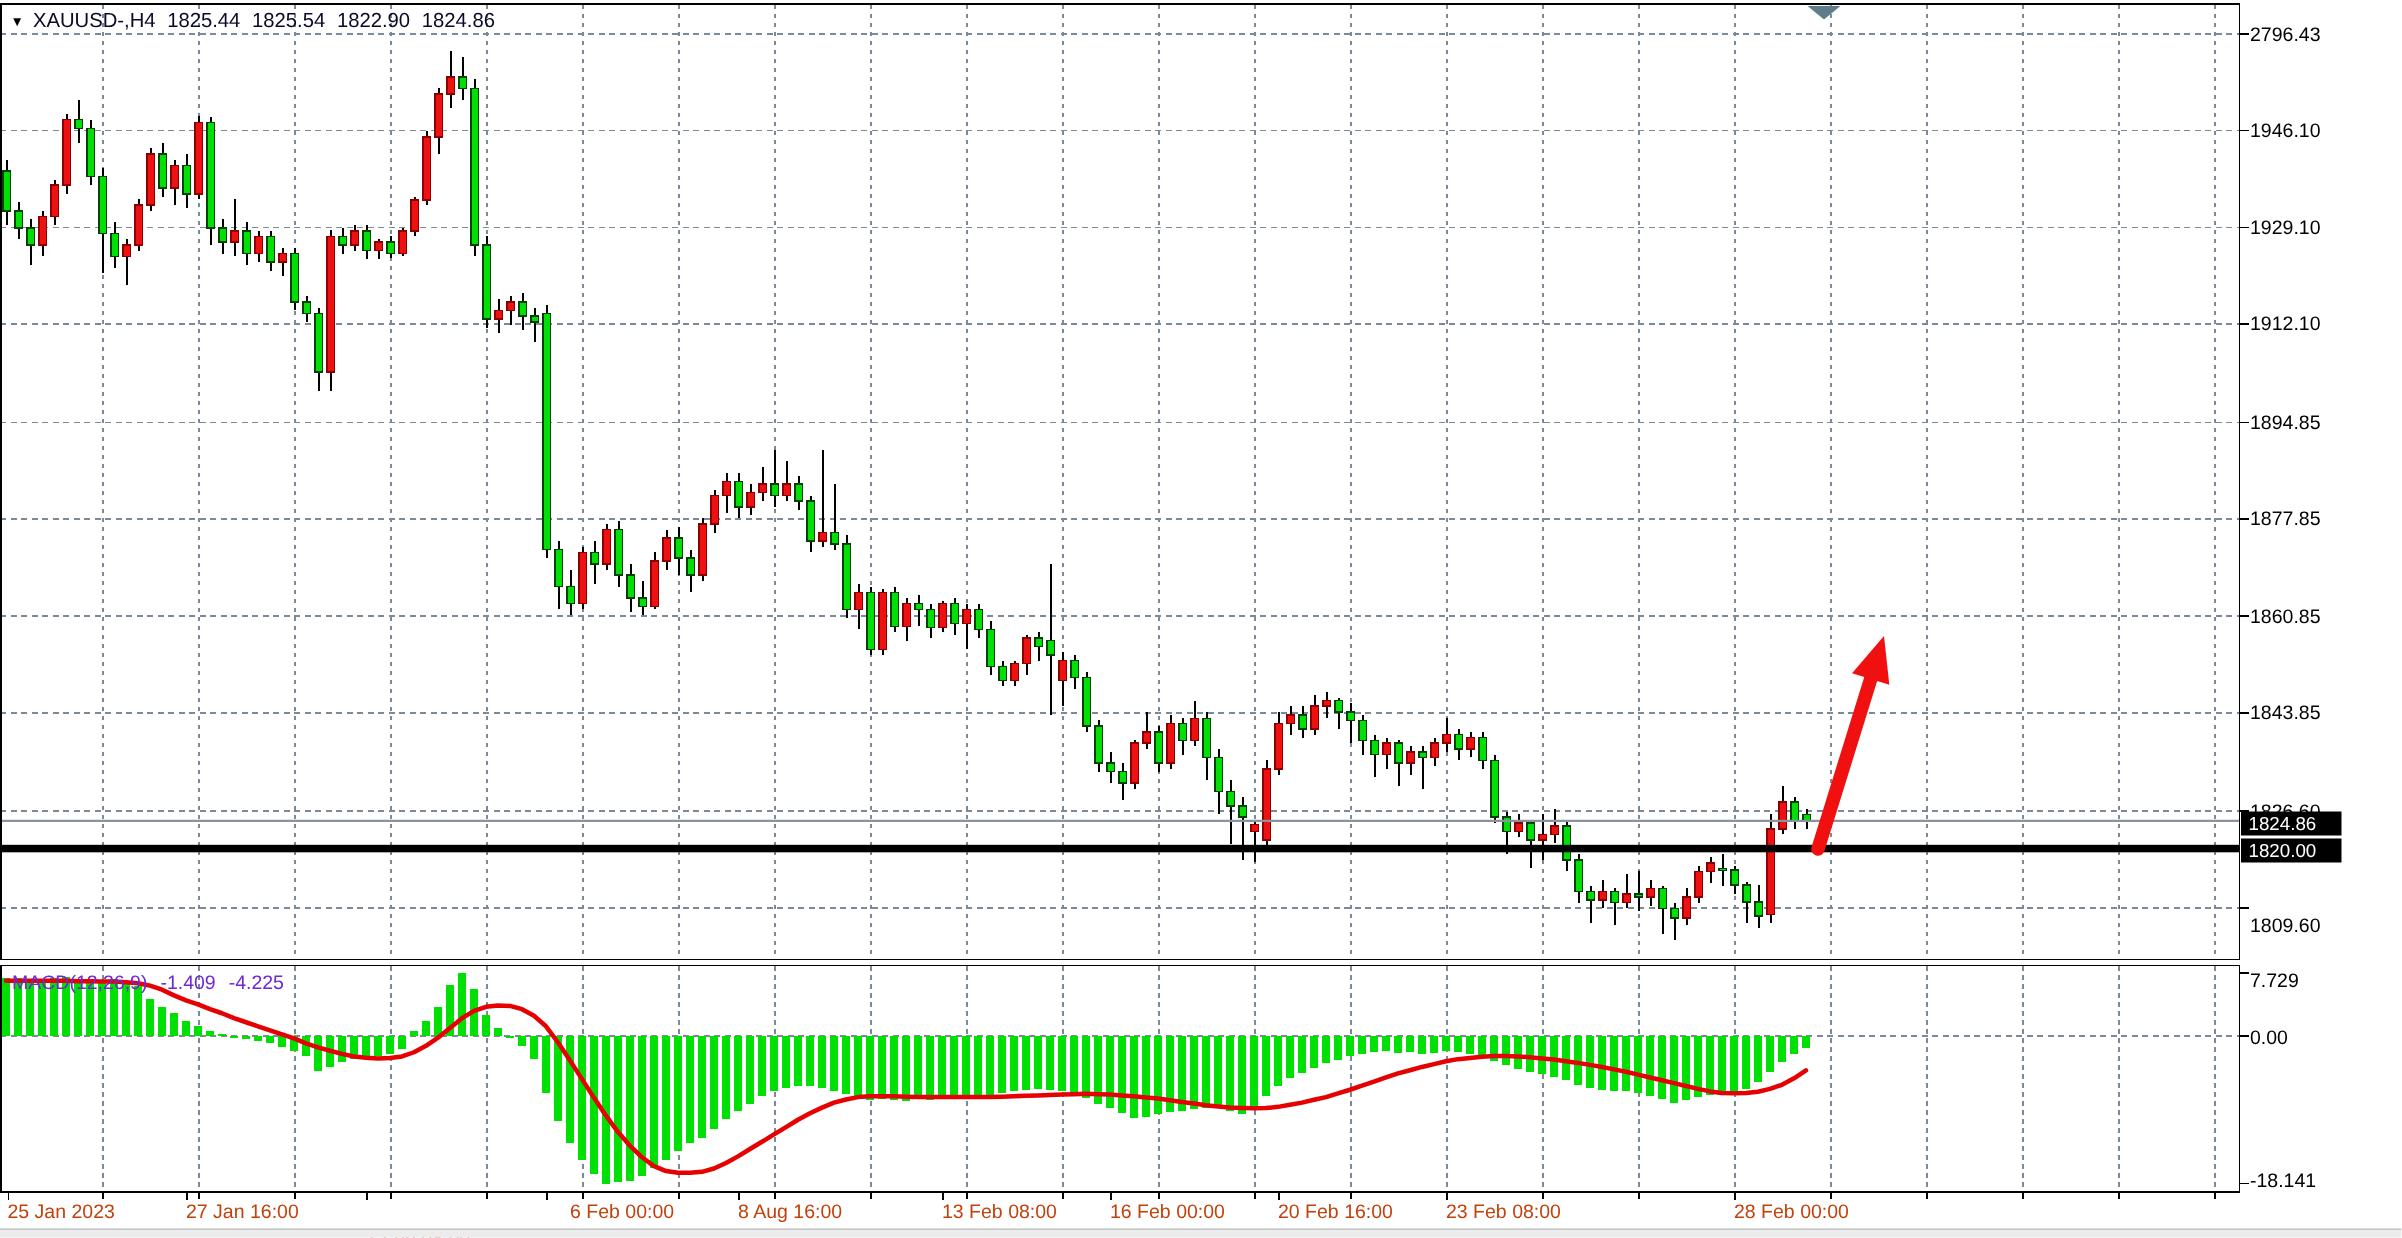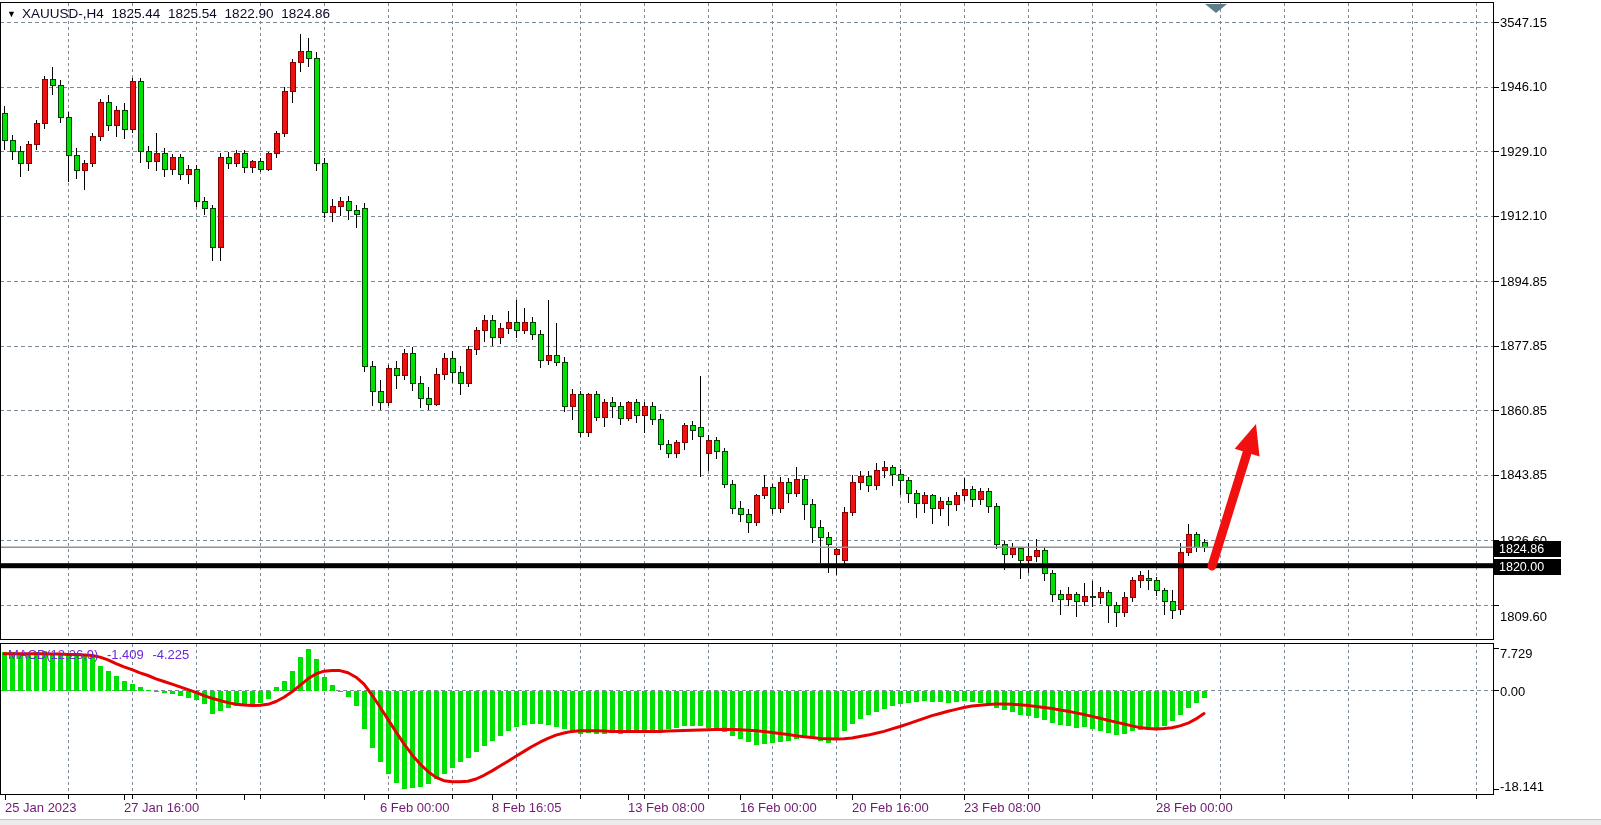--- a/index.html
+++ b/index.html
@@ -7,21 +7,21 @@
   #stage{position:relative;width:1480px;height:825px;background:#fff;}
   svg{position:absolute;left:0;top:0;}
   #symbol-header{position:absolute;left:7px;top:6px;font-size:13.5px;color:#0a0a28;white-space:nowrap;z-index:5;}
   #symbol-header .tri{font-size:9px;vertical-align:1px;margin-right:6px;color:#000;}
   #symbol-header span{margin-right:4px;}
   #macd-label{position:absolute;left:8px;top:647px;font-size:13px;color:#6d28d9;white-space:nowrap;z-index:5;}
   #macd-label span{margin-right:5px;}
   .badge{position:absolute;left:1494px;width:62px;height:16px;background:#000;color:#fff;
     font-size:12.5px;line-height:16px;padding-left:5px;z-index:6;}
   .price-lab{position:absolute;left:1500px;font-size:13px;color:#000;white-space:nowrap;z-index:2;}
-  .time-lab{position:absolute;top:800px;font-size:13px;color:#701a75;white-space:nowrap;}
+  .time-lab{position:absolute;top:800px;font-size:13px;color:#c2410c;white-space:nowrap;}
   #bottom-strip{position:absolute;left:0;top:819px;width:1601px;height:6px;background:#ececec;border-top:1px solid #c4c4c4;}
 </style>
 </head>
 <body>
 
 <div id="stage">
 
   <svg id="chart-svg" width="1601" height="825">
       <line x1="68.5" y1="3" x2="68.5" y2="639" stroke="#7a8a99" stroke-width="1" stroke-dasharray="3 3" shape-rendering="crispEdges"></line>
       <line x1="68.5" y1="644" x2="68.5" y2="794" stroke="#7a8a99" stroke-width="1" stroke-dasharray="3 3" shape-rendering="crispEdges"></line>
@@ -599,40 +599,40 @@
     <span>1824.86</span>
   </div>
 
   <div id="macd-label">
     <span>MACD(12,26,9)</span>
     <span>-1.409</span>
     <span>-4.225</span>
   </div>
 
   <div id="price-axis">
-      <div class="price-lab" style="top: 14.5px;">3547.15</div>
+      <div class="price-lab" style="top: 14.5px;">2796.43</div>
       <div class="price-lab" style="top: 79.032px;">1946.10</div>
       <div class="price-lab" style="top: 143.564px;">1929.10</div>
       <div class="price-lab" style="top: 208.096px;">1912.10</div>
       <div class="price-lab" style="top: 273.577px; text-align: center;">1894.85</div>
       <div class="price-lab" style="top: 338.109px;">1877.85</div>
       <div class="price-lab" style="top: 402.641px;">1860.85</div>
       <div class="price-lab" style="top: 467.173px;">1843.85</div>
       <div class="price-lab" style="top: 532.654px;">1826.60</div>
       <div class="price-lab" style="top: 609px;">1809.60</div>
       <div class="price-lab" style="top: 646px;">7.729</div>
       <div class="price-lab" style="top: 683.7px;">0.00</div>
       <div class="price-lab" style="top: 779px;">-18.141</div>
     </div>
   <div id="time-axis">
       <div class="time-lab" style="left: 5px;">25 Jan 2023</div>
       <div class="time-lab" style="left: 124px;">27 Jan 16:00</div>
       <div class="time-lab" style="left: 244px; margin-top: 18px;">1 Feb 08:00</div>
       <div class="time-lab" style="left: 380px;">6 Feb 00:00</div>
-      <div class="time-lab" style="left: 492px;">8 Feb 16:05</div>
+      <div class="time-lab" style="left: 492px;">8 Aug 16:00</div>
       <div class="time-lab" style="left: 628px;">13 Feb 08:00</div>
       <div class="time-lab" style="left: 740px;">16 Feb 00:00</div>
       <div class="time-lab" style="left: 852px;">20 Feb 16:00</div>
       <div class="time-lab" style="left: 964px;">23 Feb 08:00</div>
       <div class="time-lab" style="left: 1156px;">28 Feb 00:00</div>
     </div>
 
   <div class="badge" style="top:541px;">1824.86</div>
   <div class="badge" style="top:559px;">1820.00</div>
 

